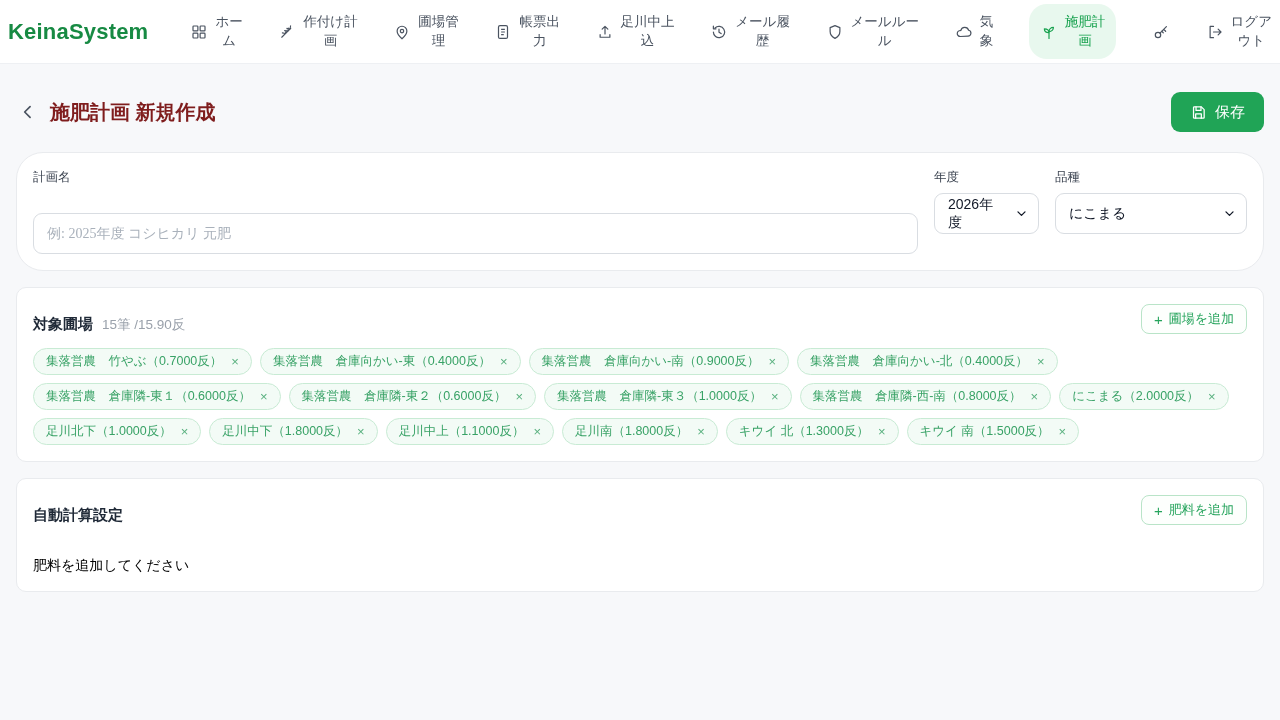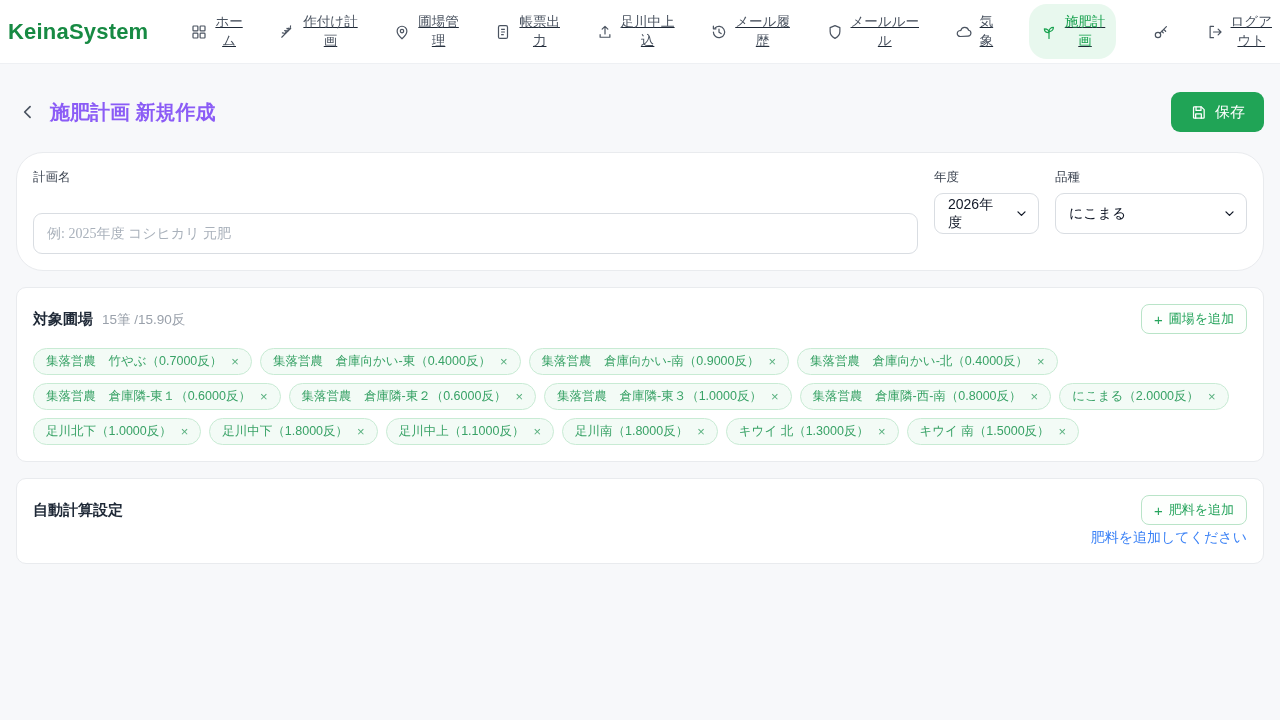--- a/index.html
+++ b/index.html
@@ -27,21 +27,20 @@
     cursor: pointer;
     white-space: nowrap;
   }
   nav {
     display: flex;
     align-items: center;
     gap: 27px;
     margin-left: 42px;
     flex: 1;
     justify-content: space-between;
-    text-decoration: underline;
   }
   .nav-item {
     display: flex;
     align-items: center;
     gap: 7px;
     color: #4a5360;
     font-size: 13.5px;
     cursor: pointer;
     text-decoration: none;
   }
@@ -62,21 +61,21 @@
   .page-head {
     display: flex;
     align-items: center;
     margin: 28px 0 20px;
   }
   .back-btn {
     background: none; border: none; cursor: pointer;
     color: #4a5360; display: flex; align-items: center;
     padding: 2px; margin-right: 10px;
   }
-  h1 { font-size: 20px; font-weight: bold; color: #8b5cf6; }
+  h1 { font-size: 20px; font-weight: bold; color: #7f1d1d; }
   .save-btn {
     margin-left: auto;
     display: flex; align-items: center; gap: 8px;
     background: #20a456; color: #fff;
     border: none; border-radius: 9px;
     height: 40px; padding: 4px 19px;
     font-size: 15px; font-family: inherit;
     cursor: pointer;
   }
   
@@ -106,21 +105,21 @@
   }
   .text-input::placeholder { color: #a9b1bb; }
   .select {
     height: 41px;
     border: 1px solid #d9dde2; border-radius: 9px;
     padding: 0 10px 0 13px;
     display: flex; align-items: center; justify-content: space-between;
     gap: 8px; font-size: 14px; color: #111827;
     background: #fff; cursor: pointer;
   }
-  .card-head { display: flex; align-items: center; gap: 28px; }
+  .card-head { display: flex; align-items: flex-end; gap: 28px; }
   .card-head .head-left { display: flex; align-items: baseline; gap: 9px; }
   h2 { font-size: 15px; font-weight: bold; color: #1f2937; }
   .muted { color: #9aa1ab; font-size: 13.5px; }
   .outline-btn {
     margin-left: auto;
     display: flex; align-items: center; gap: 6px;
     background: #fdfffd;
     border: 1px solid #b9e4c8; border-radius: 8px;
     color: #25a45c; font-size: 13px; font-family: inherit;
     height: 30px; padding: 0 12px; cursor: pointer;
@@ -136,21 +135,21 @@
     padding: 4px 12px;
     font-size: 12.5px;
     color: #38a266;
     white-space: nowrap;
   }
   .chip-x {
     background: none; border: none; cursor: pointer;
     color: #58b07e; font-size: 13px; line-height: 1;
     margin-left: 9px; padding: 0; font-family: inherit;
   }
-  .empty-msg { margin-top: 4px; font-size: 14px; color: #3b82f6; text-align: right; }
+  .empty-msg { margin-top: 32px; font-size: 14px; color: #000000; }
 </style>
 </head>
 <body>
 
 <header>
   <div class="logo">KeinaSystem</div>
   <nav>
 
     <a class="nav-item">
       <svg width="18" height="18" viewBox="0 0 24 24" fill="none" stroke="currentColor" stroke-width="1.6">

